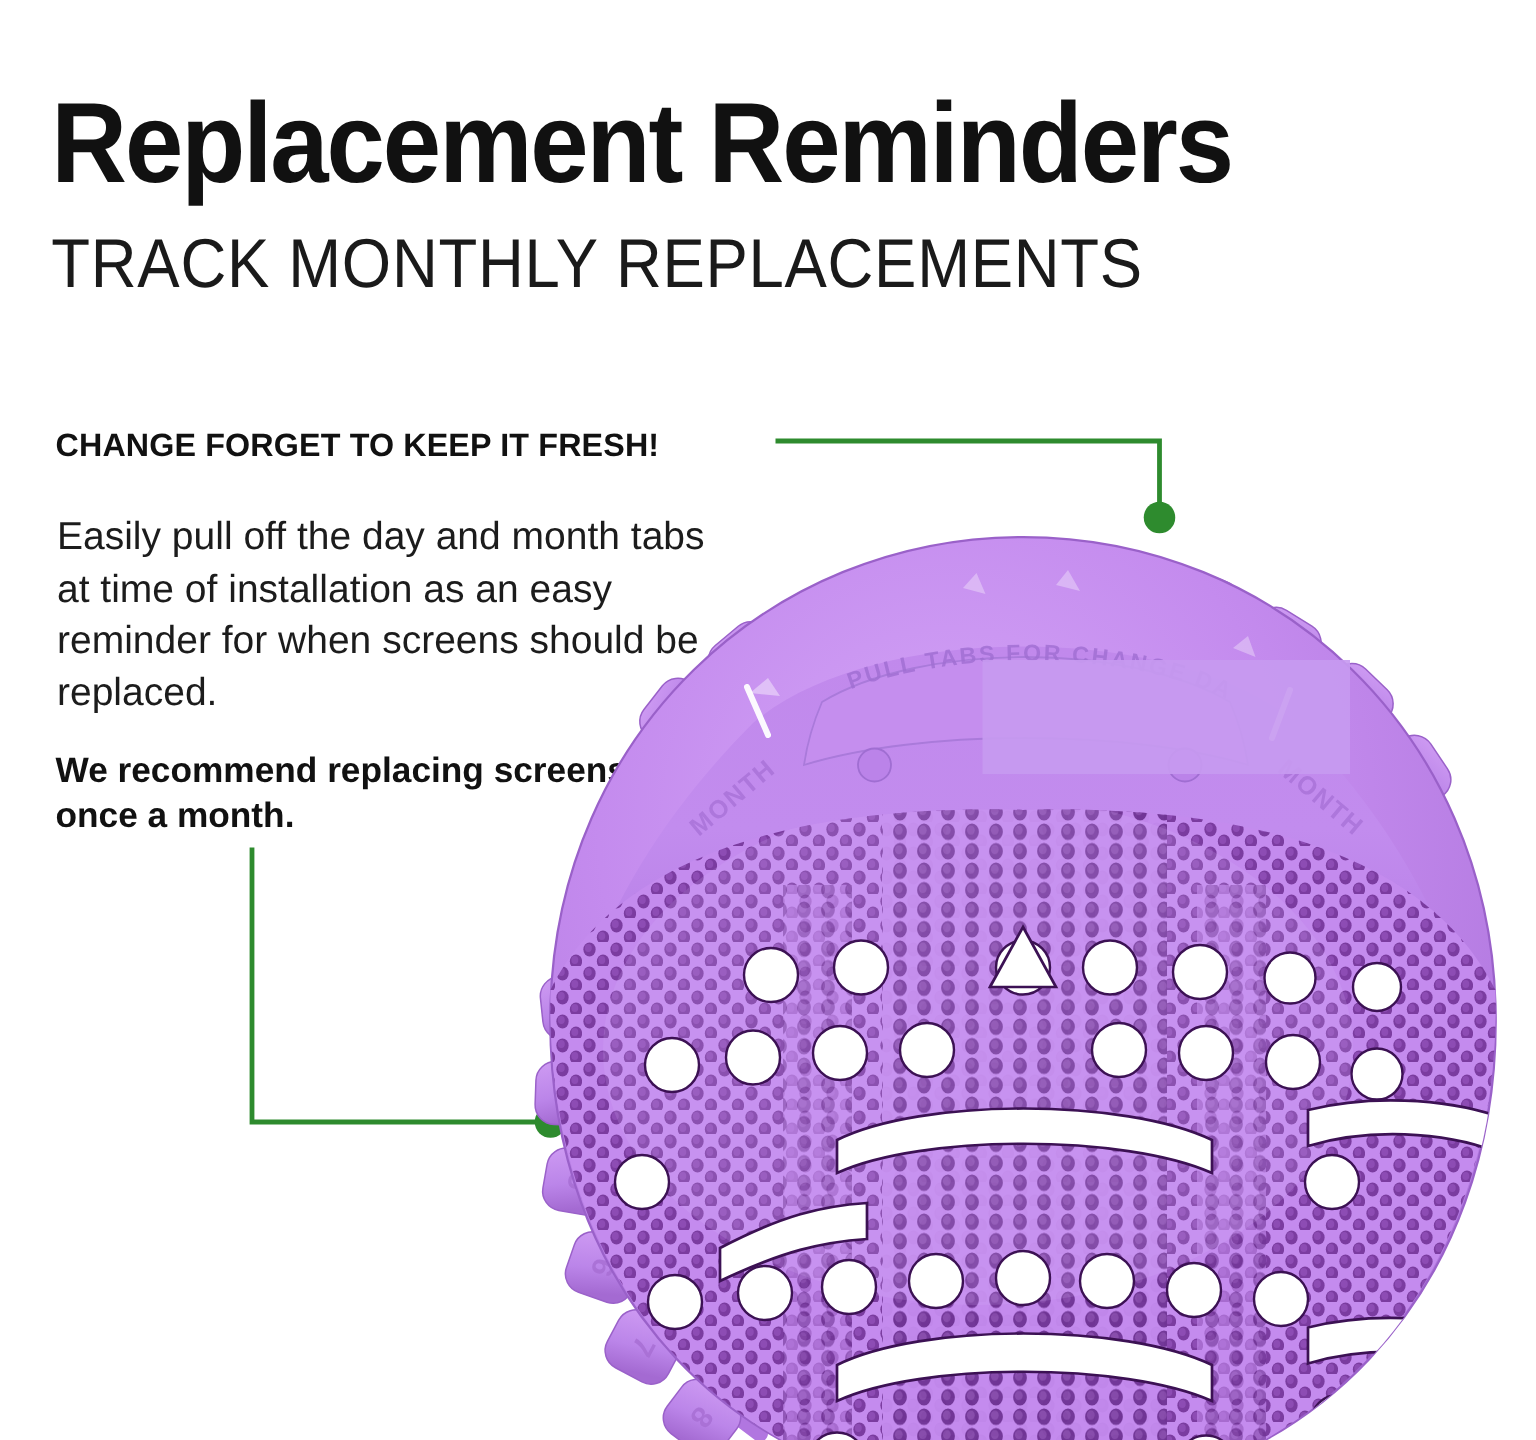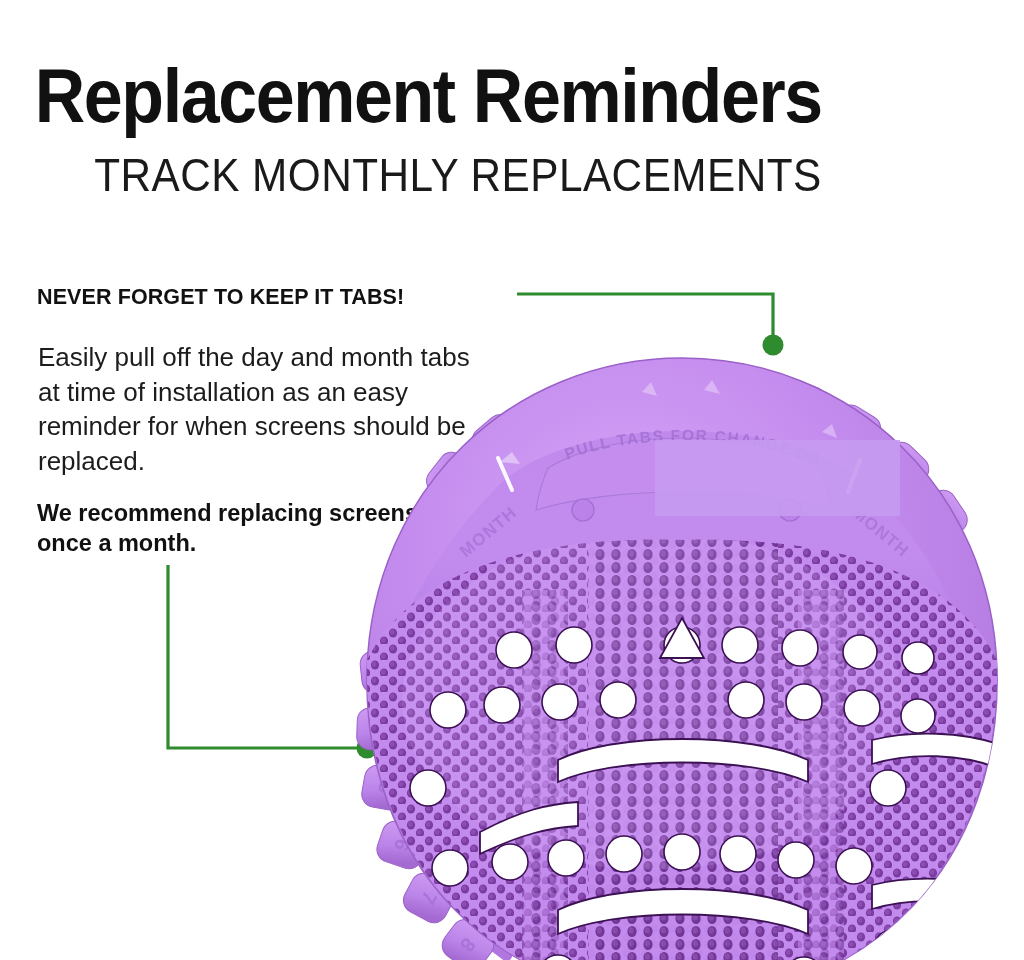--- a/index.html
+++ b/index.html
@@ -19,21 +19,21 @@
     height: 960px;
     background: #ffffff;
     overflow: hidden;
   }
 
   
   .header-block {
     position: absolute;
     left: 0; top: 0;
     width: 856px;
-    text-align: right;
+    text-align: left;
   }
 
   .main-title {
     font-family: "Liberation Sans Narrow", "Liberation Sans", sans-serif;
     font-weight: 700;
     font-size: 76px;
     letter-spacing: -1.5px;
     color: #111111;
     line-height: 1.0;
     margin-top: 58px;
@@ -130,21 +130,21 @@
 </head>
 <body>
 
 <div id="page">
 
   <div class="header-block">
     <div class="main-title">Replacement Reminders</div>
     <div class="sub-title">TRACK MONTHLY REPLACEMENTS</div>
   </div>
 
-  <div class="callout-heading">NEVER FORGET TO KEEP IT TABS!</div>
+  <div class="callout-heading">CHANGE FORGET TO KEEP IT FRESH!</div>
 
   <div class="body-copy">Easily pull off the day and month tabs at time of installation as an easy reminder for when screens should be replaced.</div>
 
   <div class="callout-heading-2">We recommend replacing screens once a month.</div>
 
   <svg class="leader-svg" viewBox="0 0 1024 960">
 
     <path d="M 517 294 L 773 294 L 773 336" fill="none" stroke="#2e8b2e" stroke-width="3.2"></path>
     <circle cx="773" cy="345" r="10.5" fill="#2e8b2e"></circle>
 

